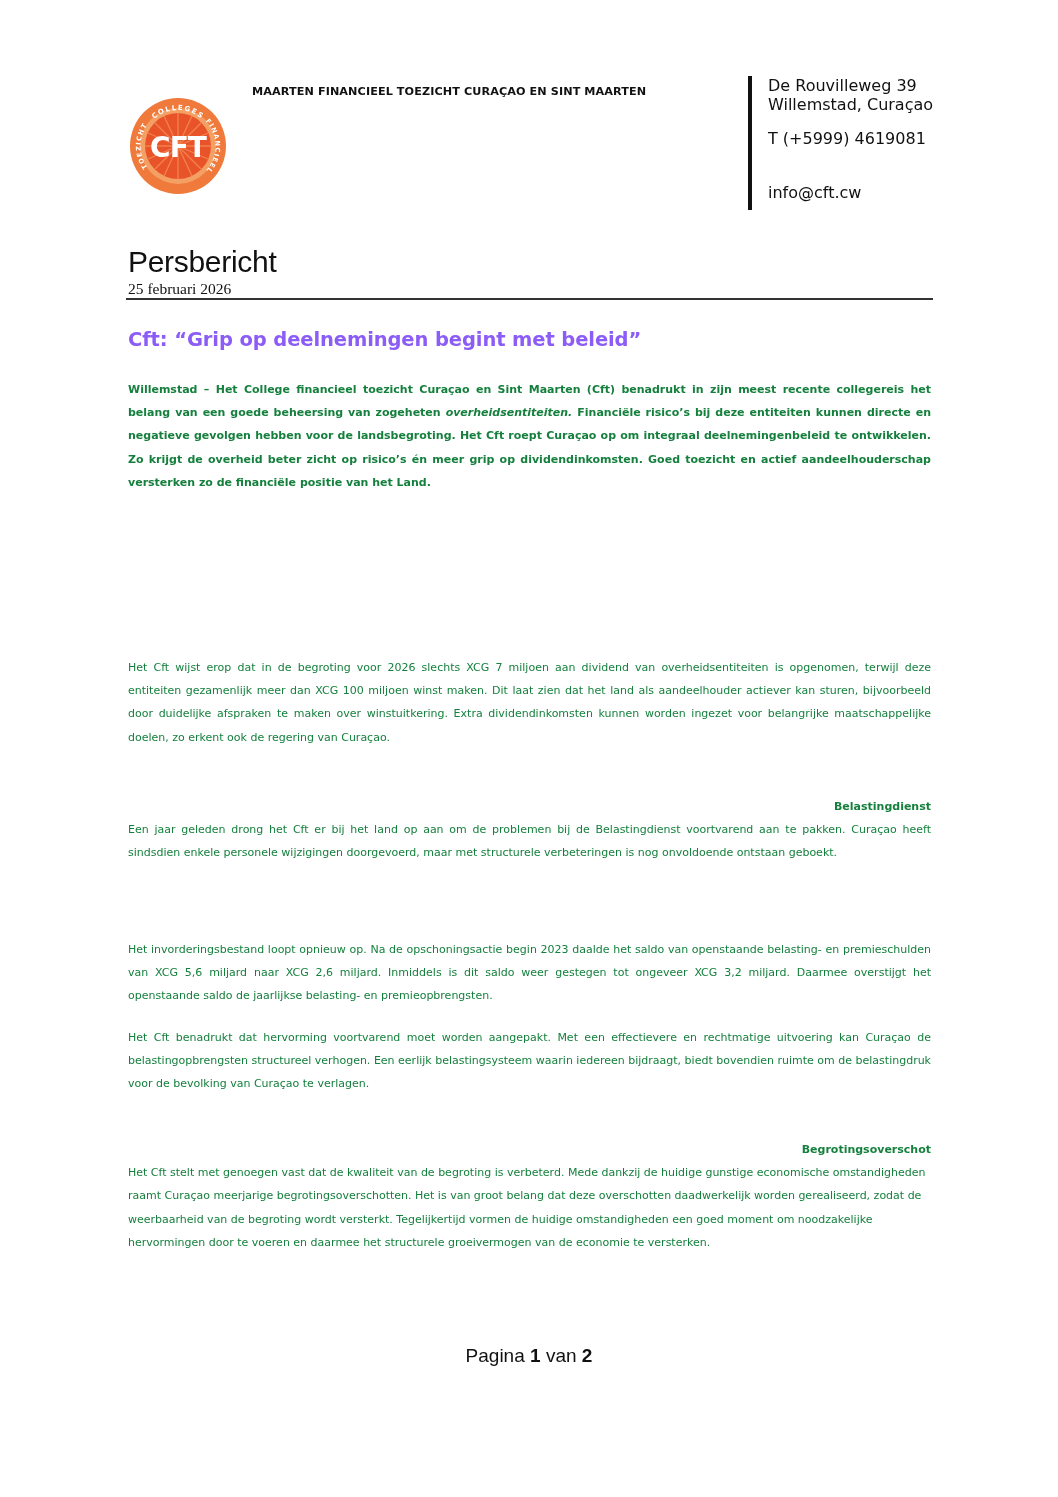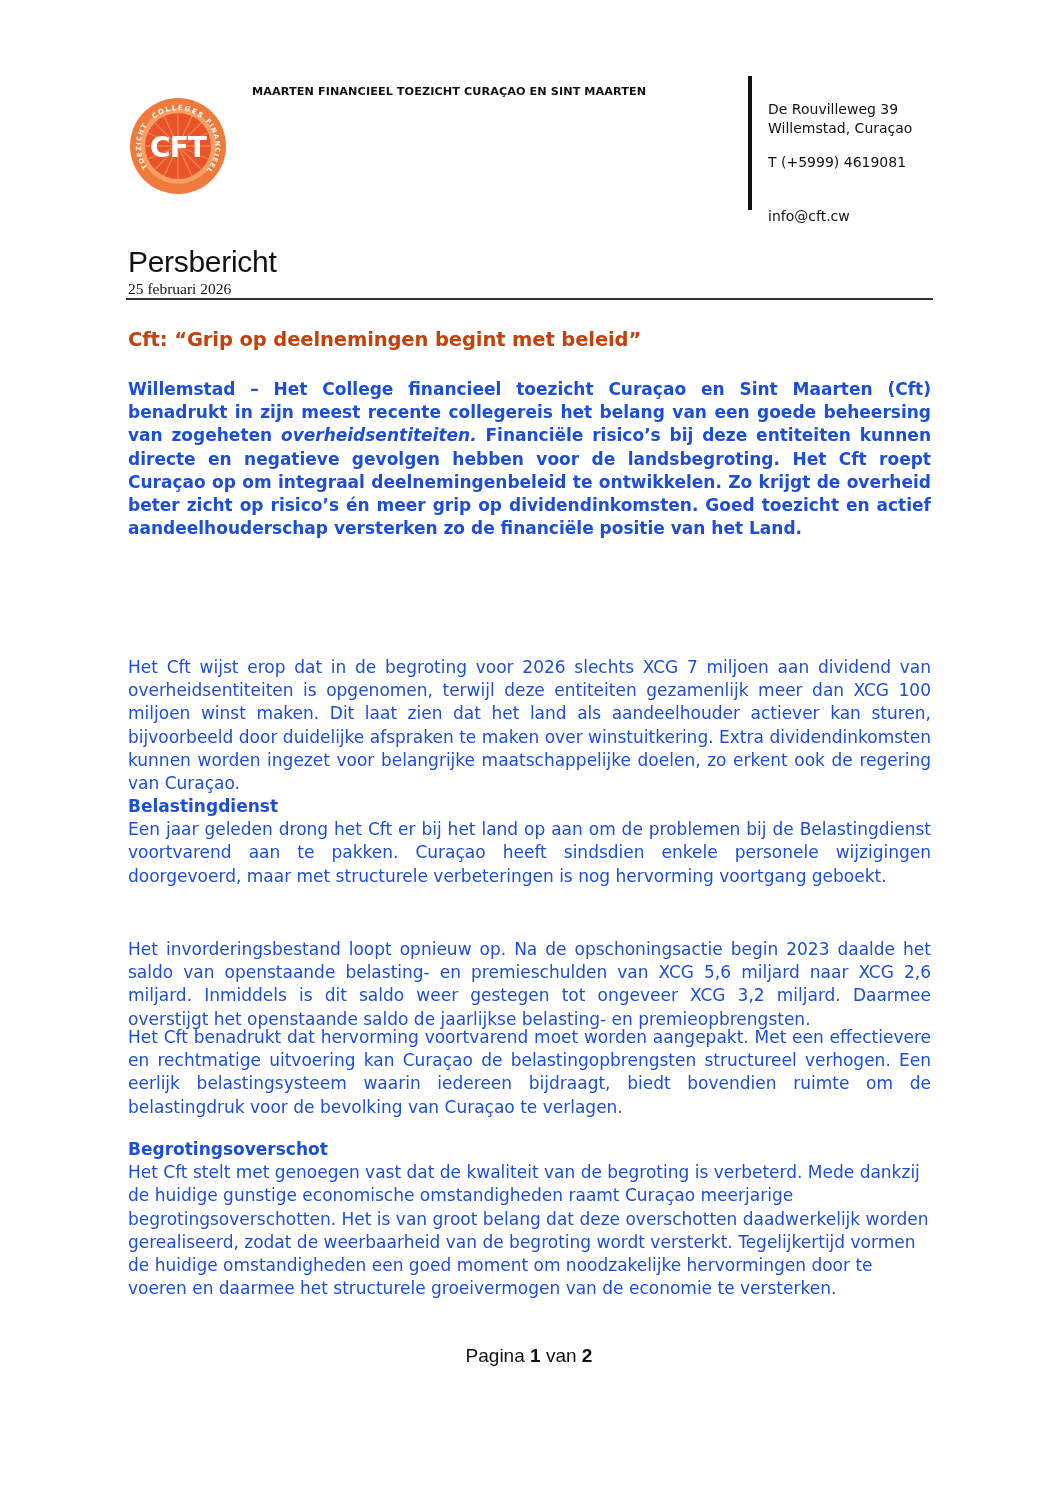--- a/index.html
+++ b/index.html
@@ -3,43 +3,43 @@
 <meta charset="utf-8">
 <style>
   html, body { margin: 0; padding: 0; background: #ffffff; }
   body { width: 1058px; height: 1497px; position: relative; overflow: hidden; font-family: "DejaVu Sans", sans-serif; color: #111; }
   .page { position: absolute; left: 0; top: 0; width: 1058px; height: 1497px; background: #fff; }
 
   .logo { position: absolute; left: 126px; top: 96px; width: 104px; height: 100px; }
   .org-name { position: absolute; left: 252px; top: 85px; font-family: "DejaVu Sans", sans-serif; font-weight: bold; font-size: 11.2px; letter-spacing: 0.1px; color: #111; white-space: nowrap; }
 
   .contact-bar { position: absolute; left: 748px; top: 76px; width: 4px; height: 134px; background: #111; }
-  .contact { position: absolute; left: 768px; top: 100px; font-size: 14px; line-height: 19px; color: #111; }
+  .contact { position: absolute; left: 768px; top: 76px; font-size: 16px; line-height: 19px; color: #111; }
   .contact div { white-space: nowrap; }
   .contact .gap1 { height: 15px; }
   .contact .gap2 { height: 35px; }
 
   .title-block { position: absolute; left: 128px; top: 244px; width: 805px; }
   .doc-type { font-family: "Liberation Sans", sans-serif; font-size: 30px; line-height: 36px; color: #111; font-weight: normal; letter-spacing: -0.3px; }
   .doc-date { font-family: Liberation Serif, serif; font-size: 15.5px; line-height: 18px; color: #111; }
   .title-rule { position: absolute; left: 126px; top: 298px; width: 807px; height: 2px; background: #333; }
 
-  .headline { position: absolute; left: 128px; top: 328px; font-size: 19.5px; font-weight: bold; color: #c2410c; white-space: nowrap; letter-spacing: -0.1px; }
+  .headline { position: absolute; left: 128px; top: 328px; font-size: 19.5px; font-weight: bold; color: #8b5cf6; white-space: nowrap; letter-spacing: -0.1px; }
 
-  .body { position: absolute; left: 128px; width: 803px; font-size: 17px; line-height: 23.2px; color: #1d4ed8; }
+  .body { position: absolute; left: 128px; width: 803px; font-size: 11px; line-height: 23.2px; color: #15803d; }
   .justify { text-align: justify; }
   .lead { top: 378px; font-weight: bold; }
   .lead em { font-style: italic; }
   .p1 { top: 563px; }
   .p2 { top: 656px; }
   .sec1 { top: 795px; }
   .p4 { top: 938px; }
   .p5 { top: 1026px; }
   .sec2 { top: 1138px; }
-  .sub { font-weight: bold; }
+  .sub { font-weight: bold; text-align: right; }
 
   .footer { position: absolute; left: 0; width: 1058px; top: 1338px; text-align: center; font-family: "Liberation Sans", sans-serif; font-size: 19px; color: #111; margin-top: 7px; }
   .footer b { font-weight: bold; }
 </style>
 </head>
 <body>
 
 <div class="page">
 
   <div class="logo">
@@ -94,21 +94,21 @@
   <div class="title-rule"></div>
 
   <div class="headline">Cft: “Grip op deelnemingen begint met beleid”</div>
 
   <div class="body lead justify"><span>Willemstad – Het College financieel toezicht Curaçao en Sint Maarten (Cft) benadrukt in zijn meest recente collegereis het belang van een goede beheersing van zogeheten </span><em>overheidsentiteiten.</em><span> Financiële risico’s bij deze entiteiten kunnen directe en negatieve gevolgen hebben voor de landsbegroting. Het Cft roept Curaçao op om integraal deelnemingenbeleid te ontwikkelen. Zo krijgt de overheid beter zicht op risico’s én meer grip op dividendinkomsten. Goed toezicht en actief aandeelhouderschap versterken zo de financiële positie van het Land.</span></div>
 
   <div class="body p2 justify">Het Cft wijst erop dat in de begroting voor 2026 slechts XCG 7 miljoen aan dividend van overheidsentiteiten is opgenomen, terwijl deze entiteiten gezamenlijk meer dan XCG 100 miljoen winst maken. Dit laat zien dat het land als aandeelhouder actiever kan sturen, bijvoorbeeld door duidelijke afspraken te maken over winstuitkering. Extra dividendinkomsten kunnen worden ingezet voor belangrijke maatschappelijke doelen, zo erkent ook de regering van Curaçao.</div>
 
   <div class="body sec1">
     <div class="sub">Belastingdienst</div>
-    <div class="justify">Een jaar geleden drong het Cft er bij het land op aan om de problemen bij de Belastingdienst voortvarend aan te pakken. Curaçao heeft sindsdien enkele personele wijzigingen doorgevoerd, maar met structurele verbeteringen is nog hervorming voortgang geboekt.</div>
+    <div class="justify">Een jaar geleden drong het Cft er bij het land op aan om de problemen bij de Belastingdienst voortvarend aan te pakken. Curaçao heeft sindsdien enkele personele wijzigingen doorgevoerd, maar met structurele verbeteringen is nog onvoldoende ontstaan geboekt.</div>
   </div>
   <div class="body p4 justify">Het invorderingsbestand loopt opnieuw op. Na de opschoningsactie begin 2023 daalde het saldo van openstaande belasting- en premieschulden van XCG 5,6 miljard naar XCG 2,6 miljard. Inmiddels is dit saldo weer gestegen tot ongeveer XCG 3,2 miljard. Daarmee overstijgt het openstaande saldo de jaarlijkse belasting- en premieopbrengsten.</div>
   <div class="body p5 justify">Het Cft benadrukt dat hervorming voortvarend moet worden aangepakt. Met een effectievere en rechtmatige uitvoering kan Curaçao de belastingopbrengsten structureel verhogen. Een eerlijk belastingsysteem waarin iedereen bijdraagt, biedt bovendien ruimte om de belastingdruk voor de bevolking van Curaçao te verlagen.</div>
 
   <div class="body sec2">
     <div class="sub">Begrotingsoverschot</div>
     <div>Het Cft stelt met genoegen vast dat de kwaliteit van de begroting is verbeterd. Mede dankzij de huidige gunstige economische omstandigheden raamt Curaçao meerjarige begrotingsoverschotten. Het is van groot belang dat deze overschotten daadwerkelijk worden gerealiseerd, zodat de weerbaarheid van de begroting wordt versterkt. Tegelijkertijd vormen de huidige omstandigheden een goed moment om noodzakelijke hervormingen door te voeren en daarmee het structurele groeivermogen van de economie te versterken.</div>
   </div>
 
   <div class="footer">

